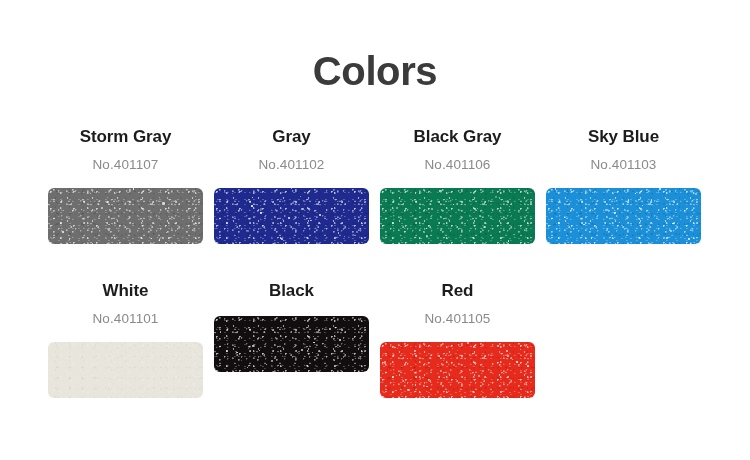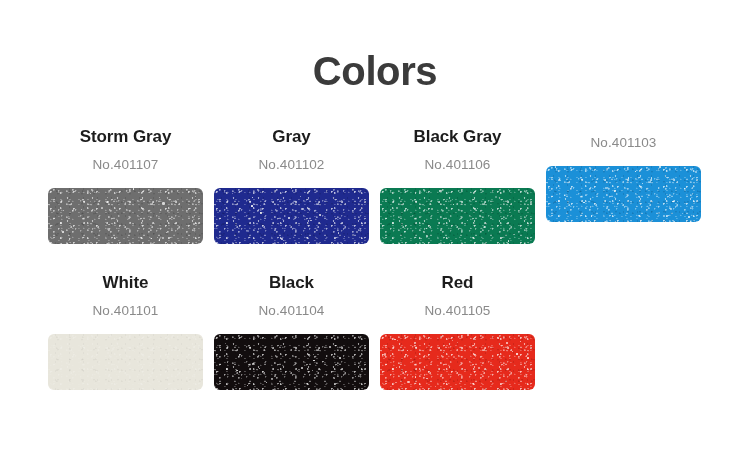--- a/index.html
+++ b/index.html
@@ -44,21 +44,21 @@
     left: 48px;
     width: 654px;
     display: grid;
     grid-template-columns: repeat(4, 155px);
     column-gap: 11px;
     row-gap: 0px;
   }
 
   .swatch-cell {
     width: 155px;
-    margin-bottom: 28px;
+    margin-bottom: 36px;
   }
 
   .swatch-name {
     text-align: center;
     font-size: 17px;
     line-height: 22px;
     font-weight: 700;
     color: #1c1c1c;
     letter-spacing: -0.1px;
     white-space: nowrap;
@@ -252,20 +252,21 @@
             <i style="width: 1.58px; height: 1.58px; left: 46.85%; top: 27.87%; opacity: 0.91;"></i>
             <i style="width: 2.12px; height: 2.12px; left: 29.81%; top: 83.63%; opacity: 0.82;"></i>
             <i style="width: 2.01px; height: 2.01px; left: 10.25%; top: 34.11%; opacity: 0.57;"></i>
             <i style="width: 2.13px; height: 2.13px; left: 96.91%; top: 26.51%; opacity: 0.63;"></i>
             <i style="width: 0.83px; height: 0.83px; left: 40.87%; top: 65.16%; opacity: 0.44;"></i>
             <i style="width: 0.93px; height: 0.93px; left: 62.36%; top: 35.32%; opacity: 0.76;"></i>
           </span>
         </div>
       </div>
       <div class="swatch-cell">
+        <div class="swatch-name">Sky Blue</div>
         <div class="swatch-code">No.401103</div>
         <div class="swatch-chip" style="background-color: rgb(27, 144, 216);">
           <span class="flecks">
             <i style="width: 2.18px; height: 2.18px; left: 37.81%; top: 37.56%; opacity: 0.61;"></i>
             <i style="width: 1.6px; height: 1.6px; left: 44.17%; top: 43.46%; opacity: 0.95;"></i>
             <i style="width: 1.46px; height: 1.46px; left: 67.5%; top: 20.52%; opacity: 0.76;"></i>
             <i style="width: 1.1px; height: 1.1px; left: 93.9%; top: 20.54%; opacity: 0.45;"></i>
             <i style="width: 1.24px; height: 1.24px; left: 5.84%; top: 0.74%; opacity: 0.74;"></i>
             <i style="width: 0.62px; height: 0.62px; left: 8.95%; top: 24.99%; opacity: 0.53;"></i>
             <i style="width: 2.08px; height: 2.08px; left: 91.39%; top: 89.79%; opacity: 0.92;"></i>
@@ -320,21 +321,20 @@
             <i style="width: 0.76px; height: 0.76px; left: 44.11%; top: 3.63%; opacity: 0.48;"></i>
             <i style="width: 2.04px; height: 2.04px; left: 41.23%; top: 25.7%; opacity: 0.9;"></i>
             <i style="width: 0.66px; height: 0.66px; left: 55.22%; top: 30.03%; opacity: 0.45;"></i>
             <i style="width: 0.92px; height: 0.92px; left: 15.5%; top: 30.47%; opacity: 0.44;"></i>
             <i style="width: 1.95px; height: 1.95px; left: 43.62%; top: 14.25%; opacity: 0.43;"></i>
           </span>
         </div>
       </div>
       <div class="swatch-cell">
         <div class="swatch-name">Black</div>
-        <div class="swatch-code">No.401104</div>
         <div class="swatch-chip chip-dark" style="background-color: rgb(18, 13, 14);">
           <span class="flecks">
             <i style="width: 1.47px; height: 1.47px; left: 21.29%; top: 90.23%; opacity: 0.84;"></i>
             <i style="width: 1.63px; height: 1.63px; left: 74.47%; top: 21.36%; opacity: 0.71;"></i>
             <i style="width: 1.16px; height: 1.16px; left: 53.35%; top: 63.65%; opacity: 0.49;"></i>
             <i style="width: 2.19px; height: 2.19px; left: 36.92%; top: 78.87%; opacity: 0.75;"></i>
             <i style="width: 1.88px; height: 1.88px; left: 60.12%; top: 27.6%; opacity: 0.42;"></i>
             <i style="width: 0.67px; height: 0.67px; left: 77.99%; top: 20.01%; opacity: 0.95;"></i>
             <i style="width: 2.09px; height: 2.09px; left: 55.95%; top: 58.47%; opacity: 0.84;"></i>
             <i style="width: 1.1px; height: 1.1px; left: 63.08%; top: 64.81%; opacity: 0.65;"></i>

